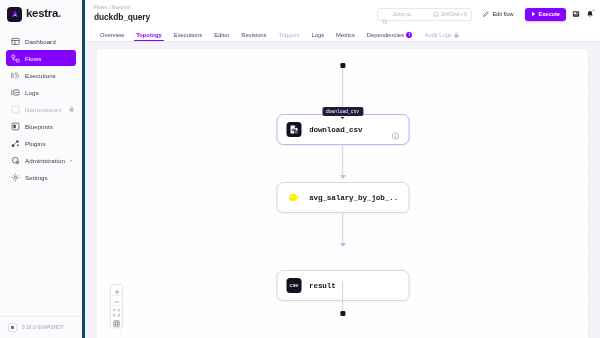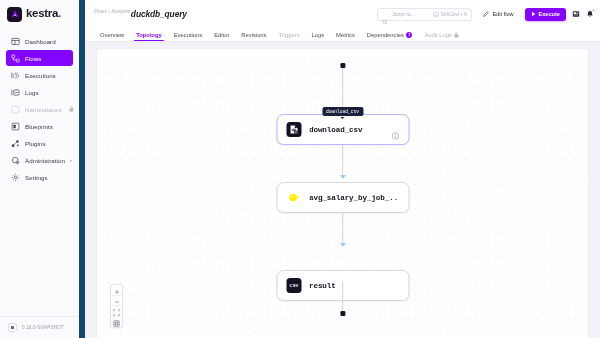--- a/index.html
+++ b/index.html
@@ -8,21 +8,21 @@
     font-family: "Liberation Sans", sans-serif;
     background: #ffffff;
     overflow: hidden;
   }
   #app { position: relative; width: 600px; height: 338px; display: flex; }
 
   
   .sidebar {
     width: 85px; height: 338px;
     background: #fbfbfd;
-    border-right: 6px solid #0c4a6e;
+    border-right: 3px solid #0c4a6e;
     display: flex; flex-direction: column;
     flex: 0 0 85px;
   }
   .brand {
     height: 28px; display: flex; align-items: center; gap: 4px;
     padding: 0 7px;
   }
   .brand-mark {
     width: 15px; height: 15px; border-radius: 4px;
     background: #1b1125;
@@ -61,21 +61,21 @@
   }
   .version-text { font-size: 4.6px; color: #9d99a9; letter-spacing: 0.15px; white-space: nowrap;}
 
   
   .main { flex: 1 1 auto; display: flex; flex-direction: column; min-width: 0; background: #ffffff;}
 
   .topbar {
     height: 28px; display: flex; align-items: center;
     padding: 0 6px 0 9px; gap: 8px;
   }
-  .crumbs { display: flex; flex-direction: row; justify-content: center; min-width: 0; font-style: italic; }
+  .crumbs { display: flex; flex-direction: column; justify-content: center; min-width: 0; }
   .crumb-path { font-size: 4.6px; color: #a9a5b4; letter-spacing: 0.2px; line-height: 1.5; }
   .crumb-title { font-size: 8.4px; font-weight: bold; color: #1d1b20; line-height: 1.25; letter-spacing: -0.1px; }
 
   .topbar-right { margin-left: auto; display: flex; align-items: center; gap: 5px; }
 
   .jump-box {
     display: flex; align-items: center; gap: 4px;
     height: 13px; padding: 0 4px;
     border: 1px solid #e8e5ef; border-radius: 3px; background: #fff;
     cursor: text;

